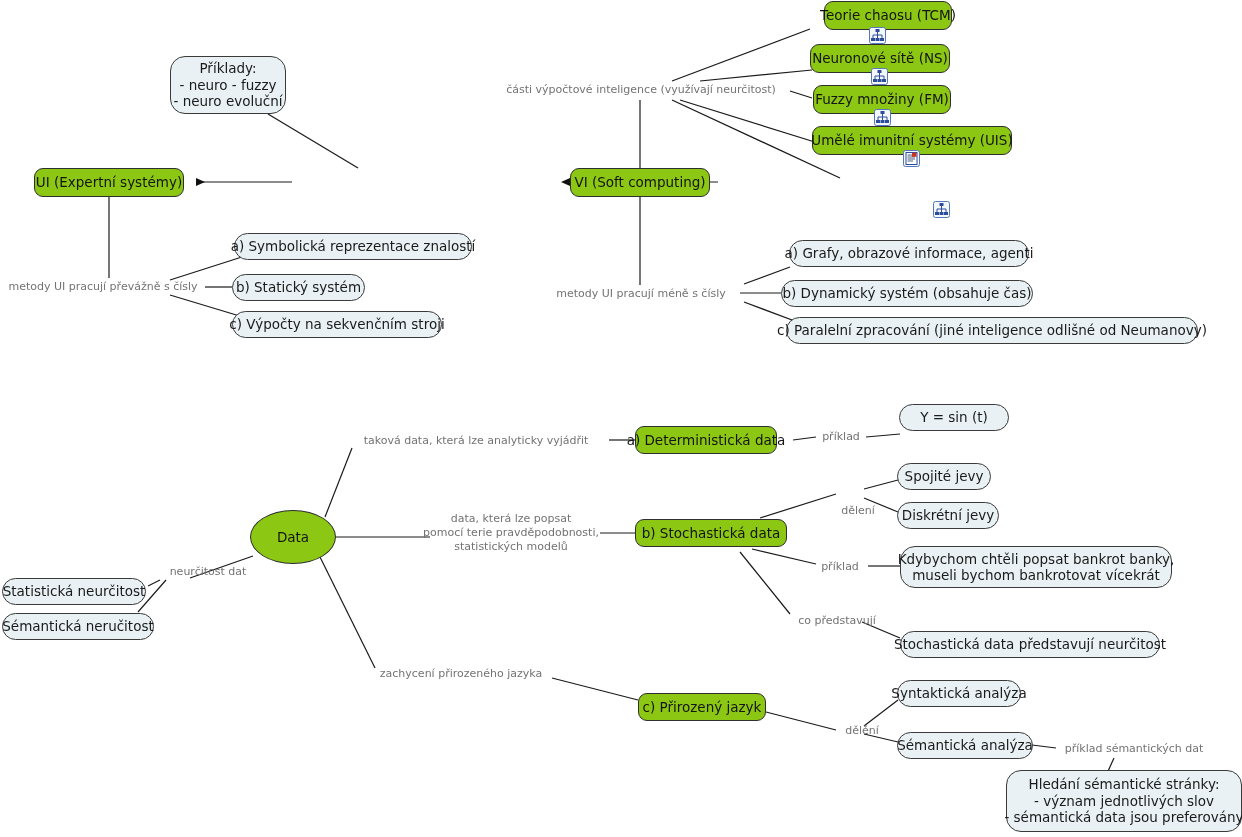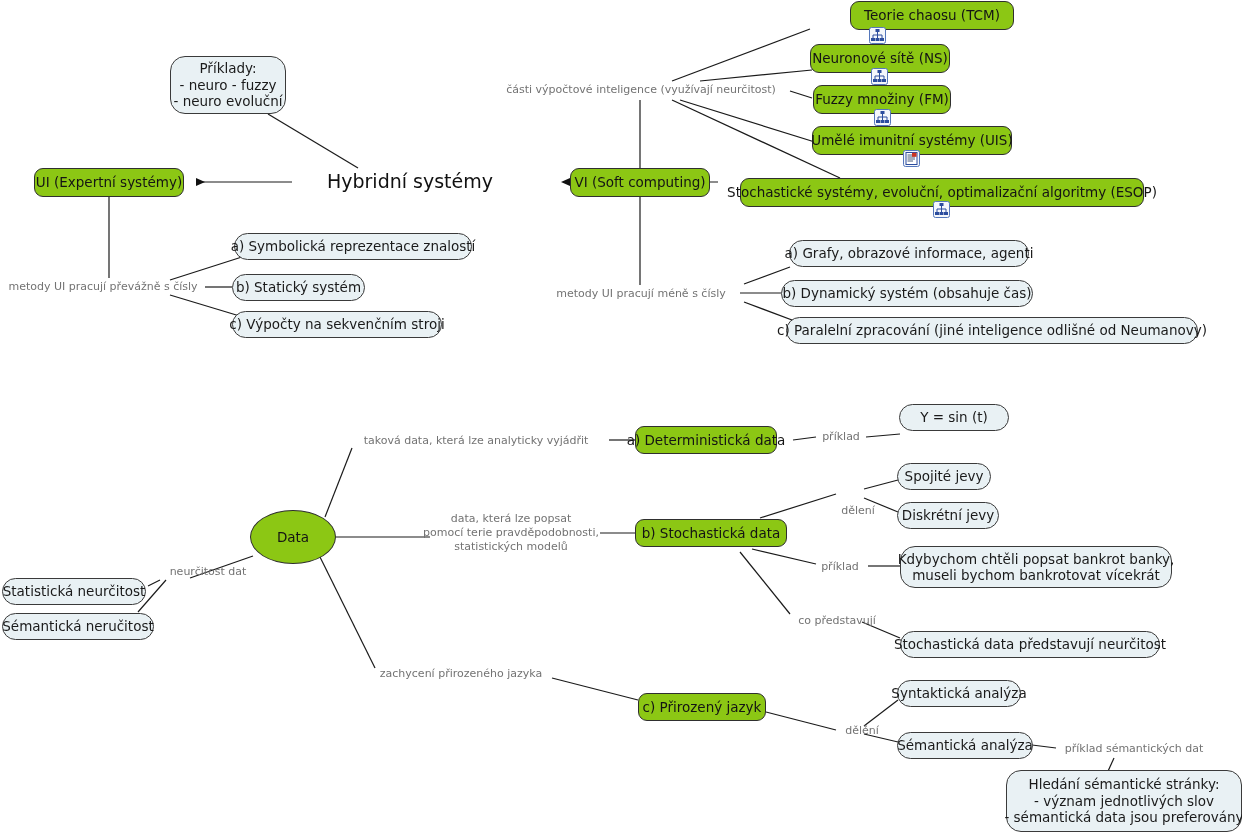--- a/index.html
+++ b/index.html
@@ -145,39 +145,38 @@
 
       <line x1="766" y1="712" x2="836" y2="730"></line>
       <line x1="864" y1="726" x2="898" y2="700"></line>
       <line x1="864" y1="734" x2="898" y2="742"></line>
 
       <line x1="1032" y1="745" x2="1056" y2="748"></line>
       <line x1="1114" y1="758" x2="1104" y2="780"></line>
     </g>
   </svg>
 
-  <div class="node label title-label" style="left:295px; top:168px; width:230px; height:28px;">Hybridní systémy</div>
 
   <div class="node box" style="left:170px; top:56px; width:116px; height:58px;">Příklady:
 - neuro - fuzzy
 - neuro evoluční</div>
 
   <div class="node green" style="left:34px; top:168px; width:150px; height:29px;">UI (Expertní systémy)</div>
 
   <div class="node label" style="left:-2px; top:277px; width:210px; height:20px;">metody UI pracují převážně s čísly</div>
 
   <div class="node box" style="left:234px; top:233px; width:238px; height:27px;">a) Symbolická reprezentace znalostí</div>
   <div class="node box" style="left:232px; top:274px; width:133px; height:27px;">b) Statický systém</div>
   <div class="node box" style="left:232px; top:311px; width:210px; height:27px;">c) Výpočty na sekvenčním stroji</div>
 
   <div class="node green" style="left:570px; top:168px; width:140px; height:29px;">VI (Soft computing)</div>
 
   <div class="node label" style="left:488px; top:80px; width:306px; height:20px;">části výpočtové inteligence (využívají neurčitost)</div>
 
-  <div class="node green" style="left:850px; top:1px; width:164px; height:29px;">Teorie chaosu (TCM)</div>
+  <div class="node green" style="left:824px; top:1px; width:128px; height:29px;">Teorie chaosu (TCM)</div>
   <div class="icon-badge" style="left:869px; top:27px;">
     <svg viewBox="0 0 17 17" width="17" height="17">
       <rect x="0.5" y="0.5" width="16" height="16" rx="2" fill="#f4f7fb" stroke="#5577bb"></rect>
       <rect x="6.5" y="2" width="4" height="3" fill="#2c4d9e"></rect>
       <rect x="2" y="11" width="4" height="3" fill="#2c4d9e"></rect>
       <rect x="11" y="11" width="4" height="3" fill="#2c4d9e"></rect>
       <rect x="6.5" y="11" width="4" height="3" fill="#2c4d9e"></rect>
       <path d="M8.5 5 L8.5 8 M4 8 L13 8 M4 8 L4 11 M8.5 8 L8.5 11 M13 8 L13 11" stroke="#2c4d9e" fill="none" stroke-width="1"></path>
     </svg>
   </div>
@@ -209,21 +208,20 @@
   <div class="node green" style="left:812px; top:126px; width:200px; height:29px;">Umělé imunitní systémy (UIS)</div>
   <div class="icon-badge" style="left:903px; top:150px;">
     <svg viewBox="0 0 17 17" width="17" height="17">
       <rect x="0.5" y="0.5" width="16" height="16" rx="2" fill="#f4f7fb" stroke="#5577bb"></rect>
       <rect x="3" y="2.5" width="11" height="12" fill="#ffffff" stroke="#2c4d9e" stroke-width="1"></rect>
       <path d="M4.5 5 H12 M4.5 7 H12 M4.5 9 H12 M4.5 11 H10" stroke="#33496e" stroke-width="0.9"></path>
       <rect x="9" y="2.8" width="4.5" height="4" fill="#cc3322"></rect>
     </svg>
   </div>
 
-  <div class="node green" style="left:740px; top:178px; width:404px; height:29px;">Stochastické systémy, evoluční, optimalizační algoritmy (ESOP)</div>
   <div class="icon-badge" style="left:933px; top:201px;">
     <svg viewBox="0 0 17 17" width="17" height="17">
       <rect x="0.5" y="0.5" width="16" height="16" rx="2" fill="#f4f7fb" stroke="#5577bb"></rect>
       <rect x="6.5" y="2" width="4" height="3" fill="#2c4d9e"></rect>
       <rect x="2" y="11" width="4" height="3" fill="#2c4d9e"></rect>
       <rect x="11" y="11" width="4" height="3" fill="#2c4d9e"></rect>
       <rect x="6.5" y="11" width="4" height="3" fill="#2c4d9e"></rect>
       <path d="M8.5 5 L8.5 8 M4 8 L13 8 M4 8 L4 11 M8.5 8 L8.5 11 M13 8 L13 11" stroke="#2c4d9e" fill="none" stroke-width="1"></path>
     </svg>
   </div>

